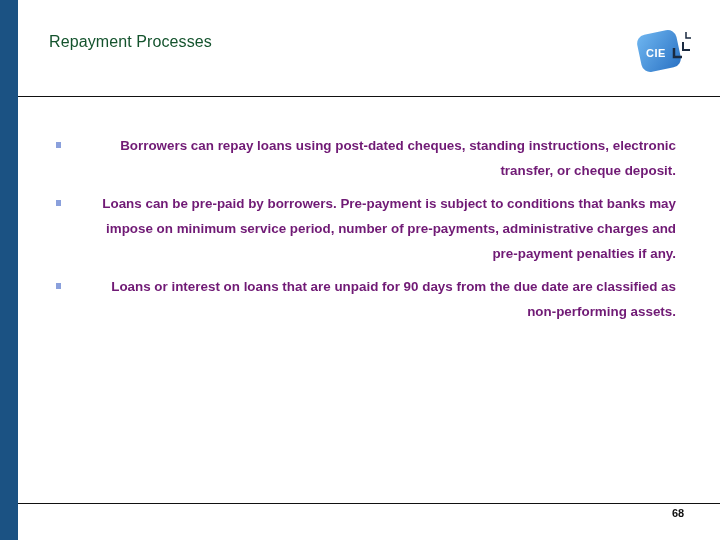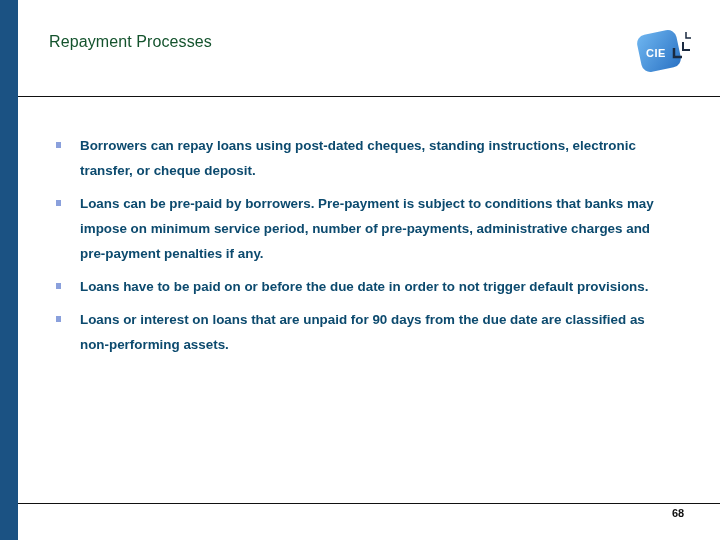--- a/index.html
+++ b/index.html
@@ -24,21 +24,21 @@
     position: absolute; left: 18px; width: 702px; height: 1px; background: #111;
   }
   .rule.top { top: 96px; }
   .rule.bottom { top: 503px; }
   .bullets {
     position: absolute; left: 56px; top: 133px; width: 620px;
     margin: 0; padding: 0; list-style: none;
   }
   .bullet-item {
     position: relative; padding-left: 24px; margin-bottom: 8px;
-    font-size: 13.4px; line-height: 25px; color: #0c4a6e; font-weight: bold;
+    font-size: 13.4px; line-height: 25px; color: #701a75; font-weight: bold; text-align: right;
   }
   .bullet-mark {
     position: absolute; left: 0; top: 9px; width: 5px; height: 6px;
     background: #8aa0dc;
   }
   .page-num {
     position: absolute; left: 672px; top: 507px;
     font-size: 11px; color: #111; font-weight: bold;
   }
 </style>
@@ -71,23 +71,19 @@
   <li class="bullet-item">
     <span class="bullet-mark"></span>
     <span>Borrowers can repay loans using post-dated cheques, standing instructions, electronic transfer, or cheque deposit.</span>
   </li>
   <li class="bullet-item">
     <span class="bullet-mark"></span>
     <span>Loans can be pre-paid by borrowers.  Pre-payment is subject to conditions that banks may impose on minimum service period, number of pre-payments, administrative charges and pre-payment penalties if any.</span>
   </li>
   <li class="bullet-item">
     <span class="bullet-mark"></span>
-    <span>Loans have to be paid on or before the due date in order to not trigger default provisions.</span>
-  </li>
-  <li class="bullet-item">
-    <span class="bullet-mark"></span>
     <span>Loans or interest on loans that are unpaid for 90 days from the due date are classified as non-performing assets.</span>
   </li>
 </ul>
 
 <div class="rule bottom"></div>
 
 <div class="page-num">68</div>
 
 </body></html>

